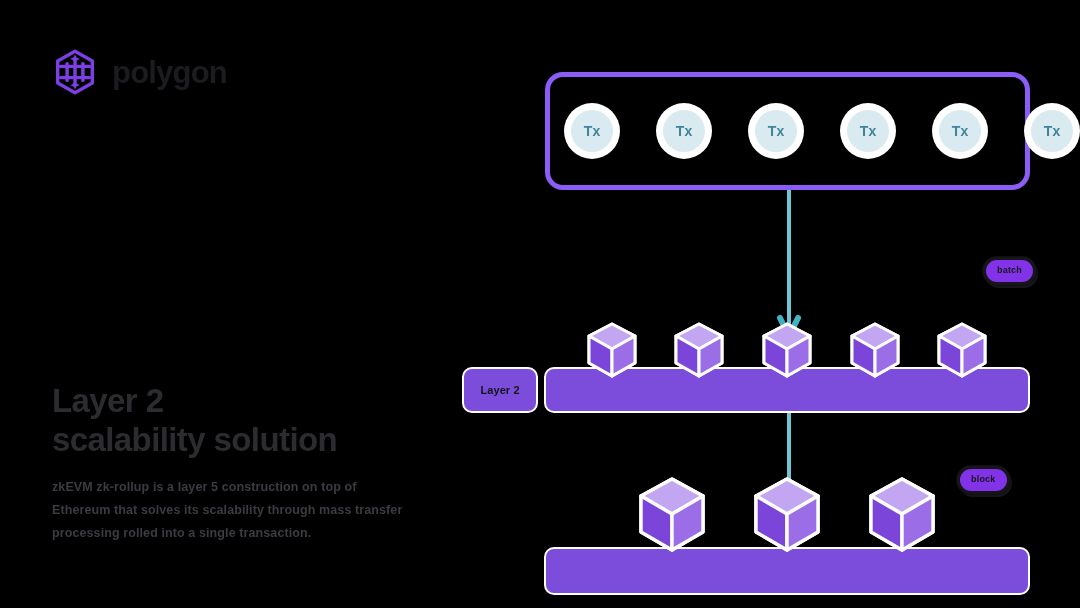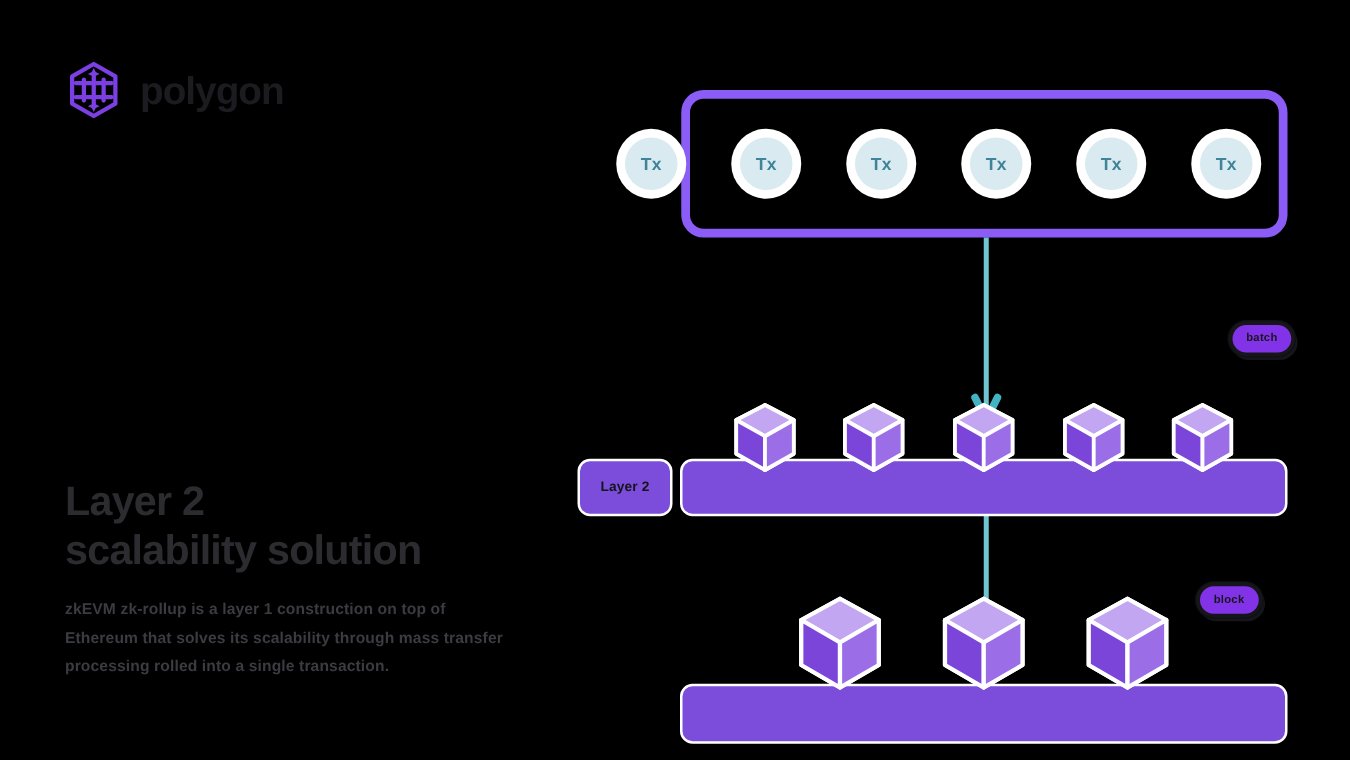--- a/index.html
+++ b/index.html
@@ -62,25 +62,25 @@
     position:absolute;
     left:460px; top:60px;
     width:580px; height:490px;
   }
 
   
   .tx-pool {
     position:absolute;
     left:85px; top:12px;
     width:485px; height:118px;
-    border:7px solid #8b5cf6;
+    border:5px solid #8b5cf6;
     border-radius:18px;
     display:flex;
     align-items:center;
-    justify-content:flex-end;
+    justify-content:space-between;
     padding:0 14px;
     gap:36px;
   }
   .tx-node {
     width:56px; height:56px;
     border-radius:50%;
     background:#ffffff;
     display:flex; align-items:center; justify-content:center;
     flex:0 0 auto;
   }
@@ -190,21 +190,21 @@
         <path d="M23 6.4 l1.6 3.2 3.1 1.5 -3.1 1.5 -1.6 3.2 -1.6 -3.2 -3.1 -1.5 3.1 -1.5 Z"></path>
         <path d="M23 32.2 l1.6 3.2 3.1 1.5 -3.1 1.5 -1.6 3.2 -1.6 -3.2 -3.1 -1.5 3.1 -1.5 Z"></path>
       </g>
     </svg>
     <span class="brand-word">polygon</span>
   </div>
 
   <div class="copy">
     <h1 class="headline">Layer 2
 scalability solution</h1>
-    <p class="body-copy">zkEVM zk-rollup is a layer 1 construction on top of Ethereum that solves its scalability through mass transfer processing rolled into a single transaction.</p>
+    <p class="body-copy">zkEVM zk-rollup is a layer 5 construction on top of Ethereum that solves its scalability through mass transfer processing rolled into a single transaction.</p>
   </div>
 
   <div class="diagram">
 
     <div class="tx-pool">
       <div class="tx-node">
         <span class="tx-inner">Tx</span>
       </div>
       <div class="tx-node">
         <span class="tx-inner">Tx</span>

